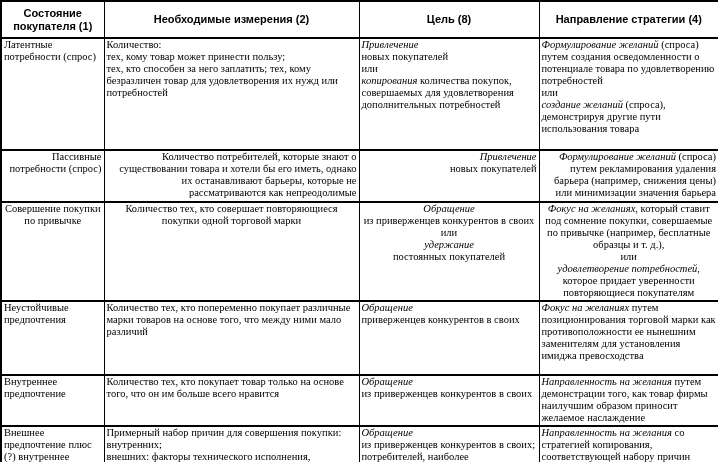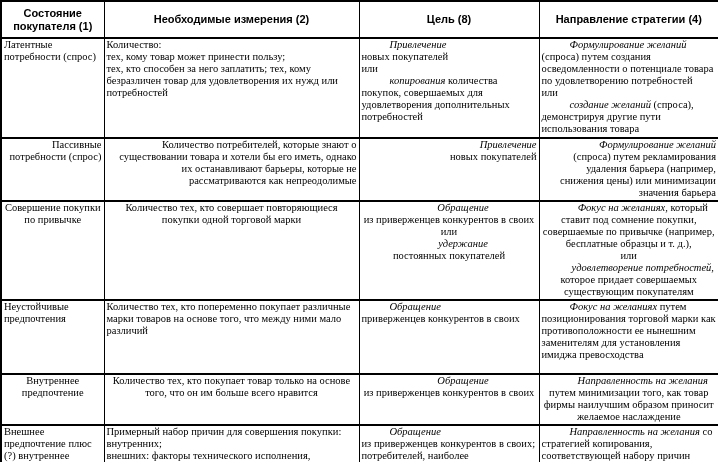--- a/index.html
+++ b/index.html
@@ -31,27 +31,27 @@
   td {
     border: 1px solid #000;
     border-top: 2px solid #000;
     vertical-align: top;
     padding: 0 2px 1px 2px;
     line-height: 12px;
     white-space: pre-wrap;
     overflow: hidden;
   }
   thead tr { height: 37px; }
-  tbody tr:nth-child(1) { height: 100px; }
+  tbody tr:nth-child(1) { height: 112px; }
   tbody tr:nth-child(2) { height: 52px; text-align: right; }
   tbody tr:nth-child(3) { height: 98px; text-align: center; }
   tbody tr:nth-child(4) { height: 74px; }
-  tbody tr:nth-child(5) { height: 51px; text-align: center; }
+  tbody tr:nth-child(5) { height: 51px; }
   tbody tr:nth-child(6) { height: 64px; }
-  .it { font-style: italic; margin-left: 28px; }
+  .it { font-style: italic; }
 </style>
 </head>
 <body>
 
 <table>
   <colgroup>
     <col style="width:103px">
     <col style="width:255px">
     <col style="width:180px">
     <col style="width:180px">
@@ -88,35 +88,35 @@
       <tr>
         <td><span>Совершение покупки по привычке</span></td>
         <td><span>Количество тех, кто совершает повторяющиеся покупки одной торговой марки</span></td>
         <td><span class="it">Обращение</span><span>
 из приверженцев конкурентов в своих
 или
 </span><span class="it">удержание</span><span>
 постоянных покупателей</span></td>
         <td><span class="it">Фокус на желаниях</span><span>, который ставит под сомнение покупки, совершаемые по привычке (например, бесплатные образцы и т. д.),
 или
-</span><span class="it">удовлетворение потребностей</span><span>, которое придает совершаемых существующим покупателям</span></td>
+</span><span class="it">удовлетворение потребностей</span><span>, которое придает уверенности повторяющиеся покупателям</span></td>
       </tr>
       <tr>
         <td><span>Неустойчивые предпочтения</span></td>
         <td><span>Количество тех, кто попеременно покупает различные марки товаров на основе того, что между ними мало различий</span></td>
         <td><span class="it">Обращение</span><span>
 приверженцев конкурентов в своих</span></td>
         <td><span class="it">Фокус на желаниях</span><span> путем позиционирования торговой марки как противоположности ее нынешним заменителям для установления имиджа превосходства</span></td>
       </tr>
       <tr>
         <td><span>Внутреннее предпочтение</span></td>
         <td><span>Количество тех, кто покупает товар только на основе того, что он им больше всего нравится</span></td>
         <td><span class="it">Обращение</span><span>
 из приверженцев конкурентов в своих</span></td>
-        <td><span class="it">Направленность на желания</span><span> путем минимизации того, как товар фирмы наилучшим образом приносит желаемое наслаждение</span></td>
+        <td><span class="it">Направленность на желания</span><span> путем демонстрации того, как товар фирмы наилучшим образом приносит желаемое наслаждение</span></td>
       </tr>
       <tr>
         <td><span>Внешнее предпочтение плюс (?) внутреннее предпочтение</span></td>
         <td><span>Примерный набор причин для совершения покупки:
 внутренних;
 внешних: факторы технического исполнения, эмоциональные факторы, экономические факторы, адаптивные факторы</span></td>
         <td><span class="it">Обращение</span><span>
 из приверженцев конкурентов в своих; потребителей, наиболее склоняющихся к предложению фирмы</span></td>
         <td><span class="it">Направленность на желания</span><span> со стратегией копирования, соответствующей набору причин целевой аудитории</span></td>
       </tr>

